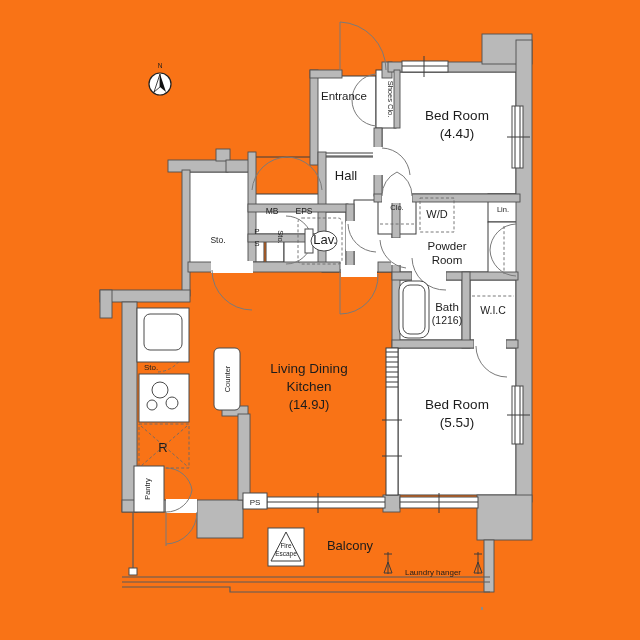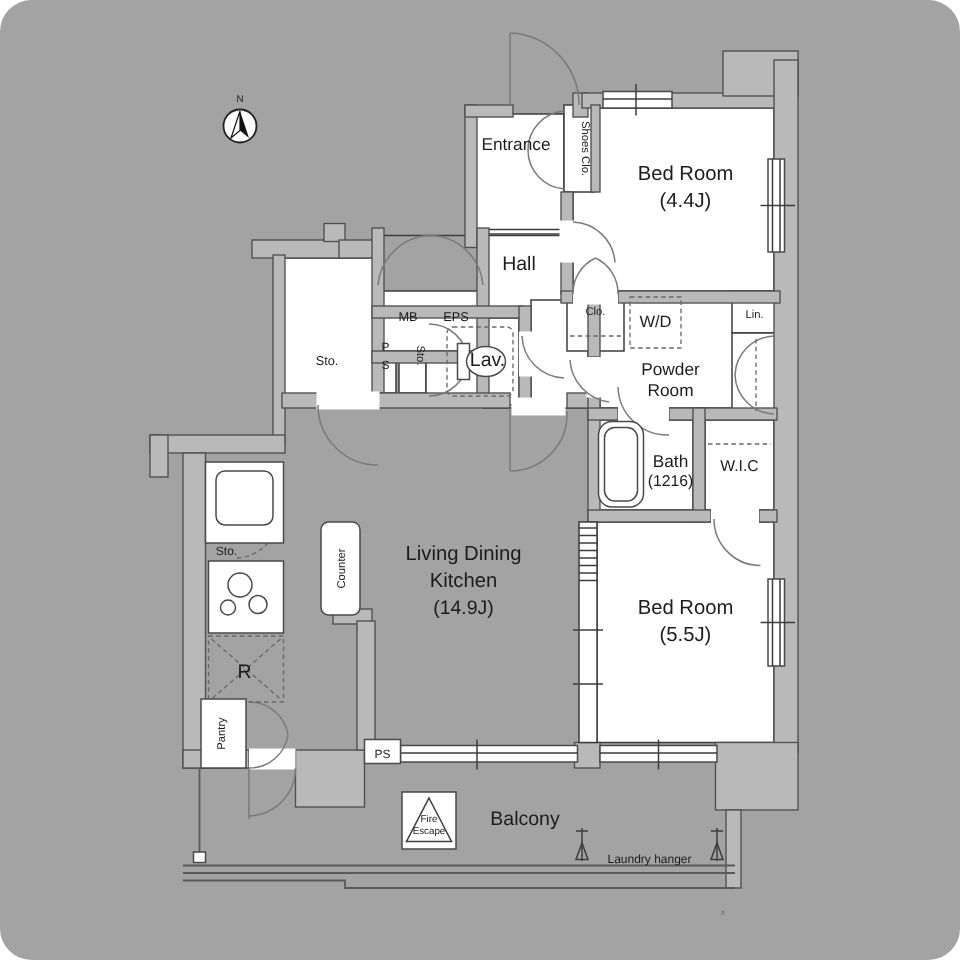--- a/index.html
+++ b/index.html
@@ -1,16 +1,16 @@
 <!DOCTYPE html>
 <html><head>
 <meta charset="utf-8">
 <style>
   html,body{margin:0;padding:0;background:#ffffff;}
-  .stage{position:relative;width:640px;height:640px;background:#a3a3a3;overflow:hidden;border-radius:21px;}
+  .stage{position:relative;width:640px;height:640px;background:#f97316;overflow:hidden;}
   svg{position:absolute;left:0;top:0;}
   svg text{font-family:"Liberation Sans","DejaVu Sans",sans-serif;fill:#1c1c1c;}
   .wall{fill:#b9b9b9;stroke:#4f4f4f;stroke-width:0.9;}
   .room{fill:#ffffff;stroke:#3c3c3c;stroke-width:1;}
   .thin{stroke:#3c3c3c;stroke-width:1;fill:none;}
   .arc{stroke:#7a7a7a;stroke-width:1;fill:none;}
   .dash{stroke:#6a6a6a;stroke-width:0.9;fill:none;stroke-dasharray:3 2.2;}
   .fix{fill:#ffffff;stroke:#4a4a4a;stroke-width:1;}
   .rail{stroke:#5a5a5a;stroke-width:1.2;fill:none;}
   .erase{fill:#ffffff;stroke:none;}

